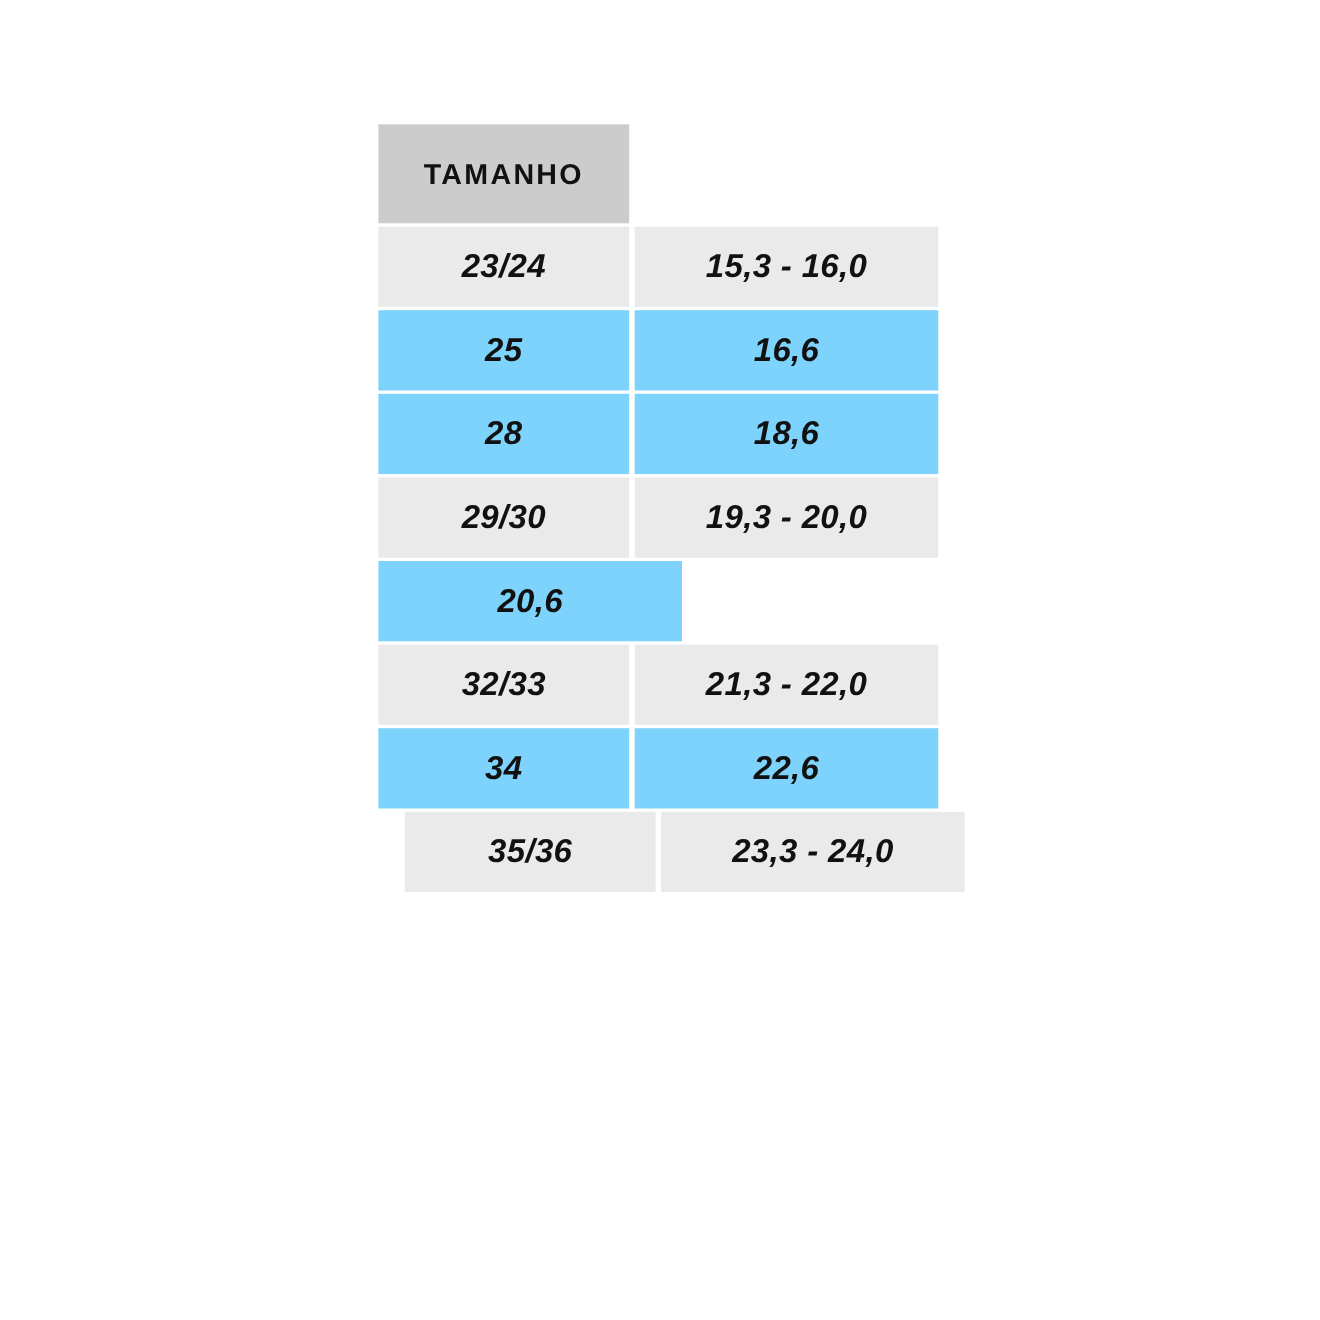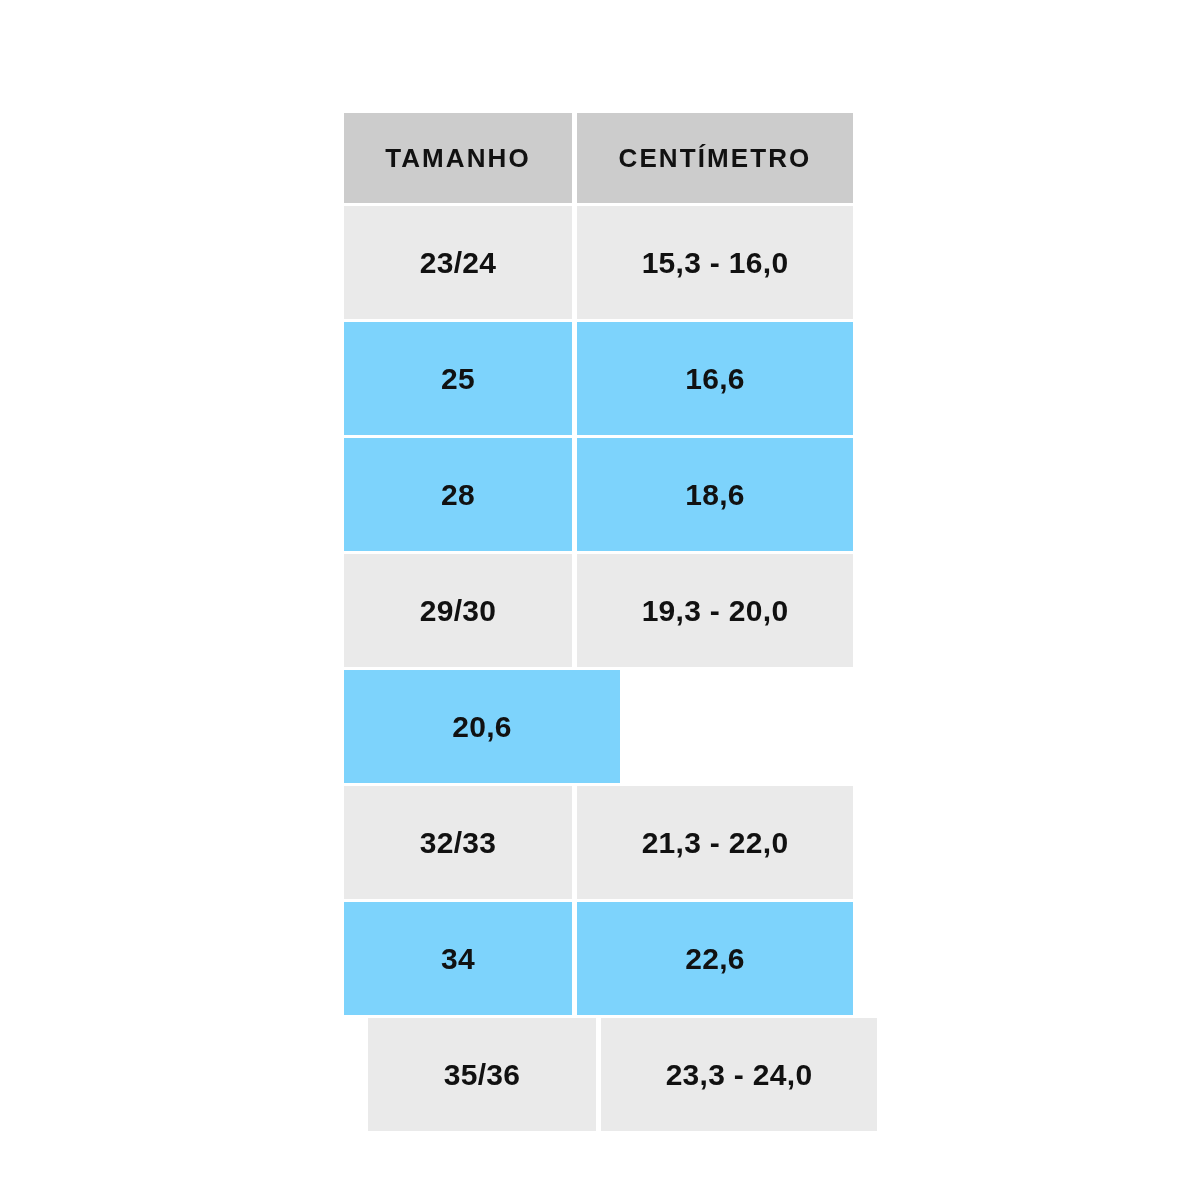--- a/index.html
+++ b/index.html
@@ -56,41 +56,41 @@
     height: 90px;
     background: #cccccc;
     font-size: 26px;
     font-weight: bold;
     letter-spacing: 2.1px;
     line-height: 1;
   }
 
   
   .chart-row.body .cell {
-    height: 113px;
+    height: 73px;
     font-size: 30px;
     font-weight: bold;
     letter-spacing: 0.3px;
     line-height: 1;
+    font-style: italic;
   }
   .chart-row.body.shade-light .cell {
     background: #eaeaea;
   }
   .chart-row.body.shade-dark .cell {
     background: #7dd3fc;
   }
 </style>
 </head>
 <body>
 
 <div id="size-chart">
 
   <div class="chart-row header">
     <div class="cell col-size">TAMANHO</div>
-    <div class="cell col-cm">CENTÍMETRO</div>
   </div>
 
   <div class="chart-row body shade-light">
     <div class="cell col-size">23/24</div>
     <div class="cell col-cm">15,3 - 16,0</div>
   </div>
 
   <div class="chart-row body shade-dark">
     <div class="cell col-size">25</div>
     <div class="cell col-cm">16,6</div>

